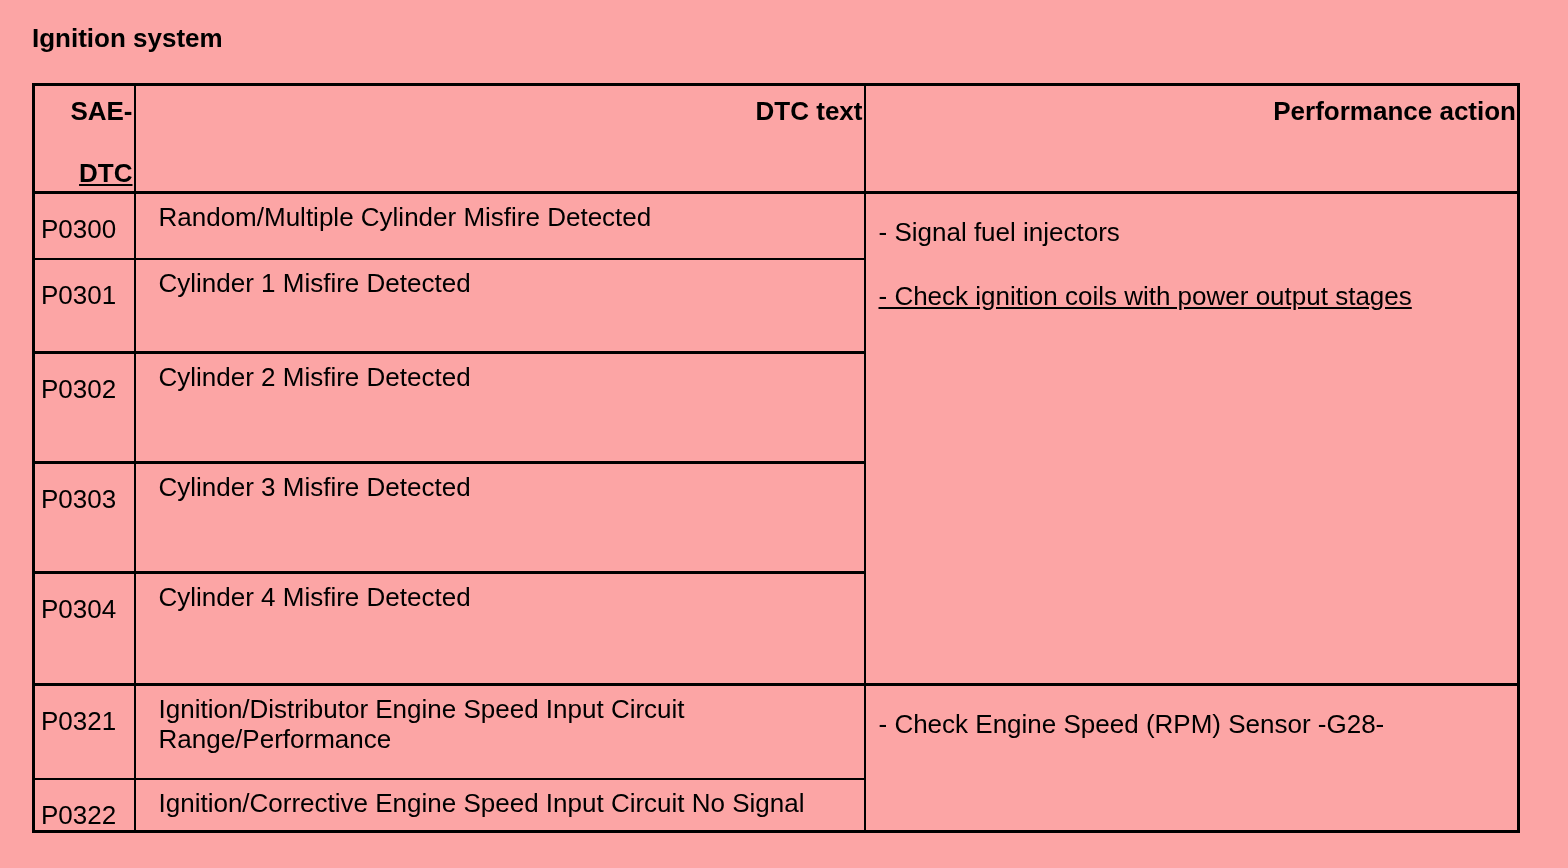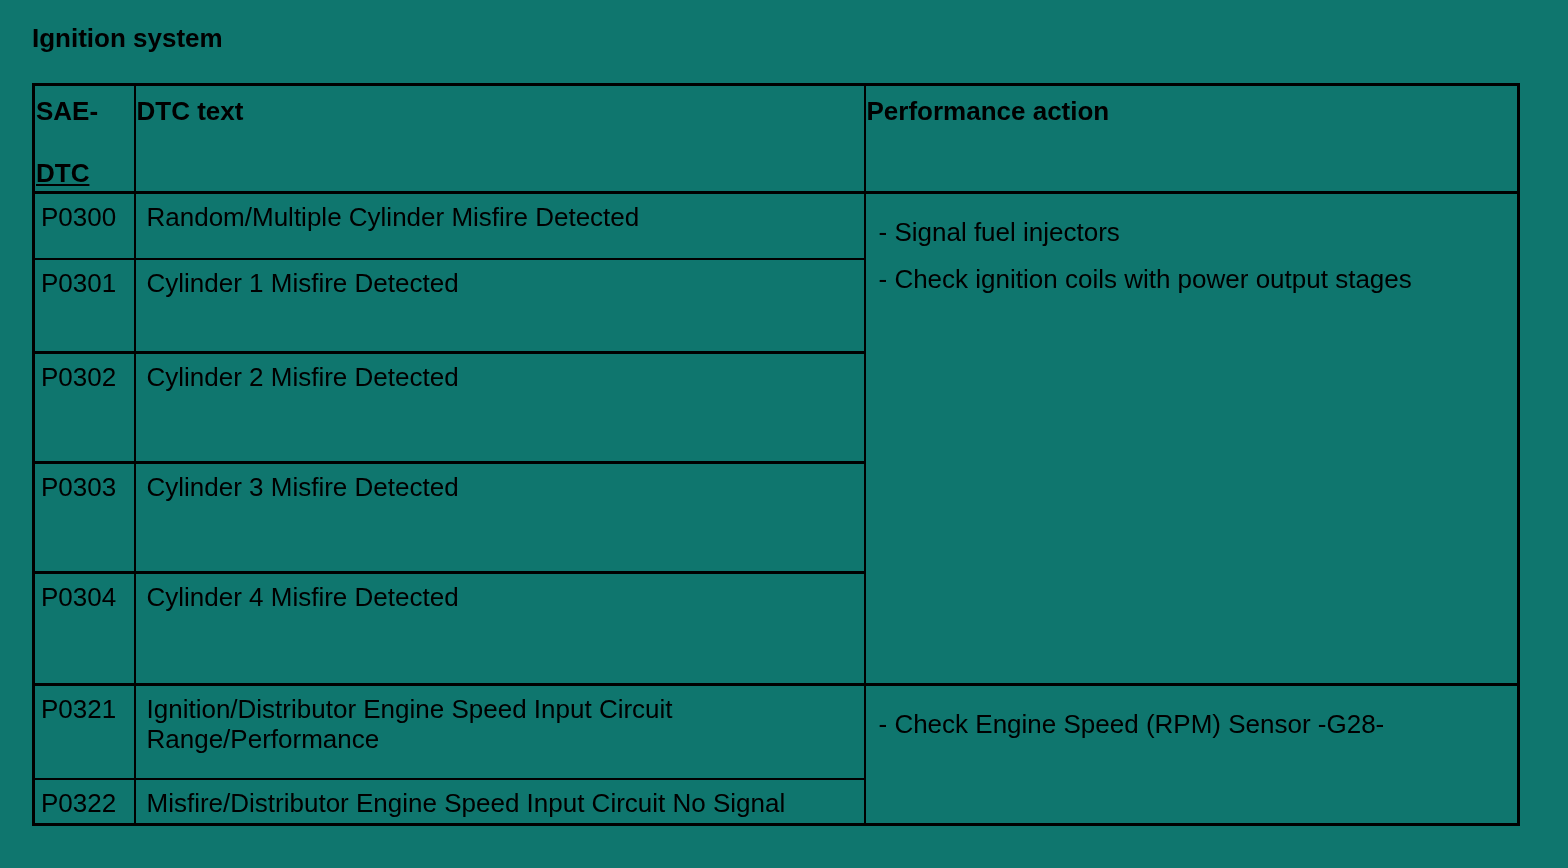--- a/index.html
+++ b/index.html
@@ -5,21 +5,21 @@
   html, body {
     margin: 0;
     padding: 0;
     background: #ffffff;
     color: #000000;
     font-family: "Liberation Sans", sans-serif;
   }
   .page {
     width: 1568px;
     height: 868px;
-    background: #0f766e;
+    background: #fca5a5;
     box-sizing: border-box;
     padding: 24px 0 0 32px;
     overflow: hidden;
   }
   .doc-title {
     font-size: 26px;
     font-weight: bold;
     line-height: 28px;
     margin: 0 0 31px 0;
   }
@@ -35,34 +35,34 @@
   th, td {
     border: 2px solid #000000;
     vertical-align: top;
     overflow: hidden;
   }
   thead th {
     border-bottom: 3px solid #000000;
     font-size: 26px;
     font-weight: bold;
     line-height: 28px;
-    text-align: left;
+    text-align: right;
     padding-top: 11px;
     height: 93px; 
   }
   th.code-h .l2 { margin-top: 34px; text-decoration: underline; }
   td {
     font-size: 26px;
     line-height: 30px;
   }
-  td.code { padding: 8px 2px 0 6px; }
-  td.txt  { padding: 8px 4px 0 11px; }
+  td.code { padding: 20px 2px 0 6px; }
+  td.txt  { padding: 8px 4px 0 23px; }
   td.action { padding: 23px 6px 0 13px; }
   td.action p { margin: 0; }
-  td.action p.gap { margin-top: 17px; }
+  td.action p.gap { margin-top: 34px; text-decoration: underline; }
   tr.rh66  { height: 66px; }
   tr.rh94  { height: 94px; }
   tr.rh110 { height: 110px; }
   tr.rh112 { height: 112px; }
   tr.rh46  { height: 46px; }
   tr.thick-top > td { border-top-width: 3px; }
 </style>
 </head>
 <body>
 
@@ -113,18 +113,18 @@
       </tr>
       <tr class="rh94 thick-top">
         <td class="code">P0321</td>
         <td class="txt">Ignition/Distributor Engine Speed Input Circuit Range/Performance</td>
         <td class="action" rowspan="2">
           <p>- Check Engine Speed (RPM) Sensor -G28-</p>
         </td>
       </tr>
       <tr class="rh46">
         <td class="code">P0322</td>
-        <td class="txt">Misfire/Distributor Engine Speed Input Circuit No Signal</td>
+        <td class="txt">Ignition/Corrective Engine Speed Input Circuit No Signal</td>
       </tr>
     </tbody>
   </table>
 
 </div>
 
 </body></html>

